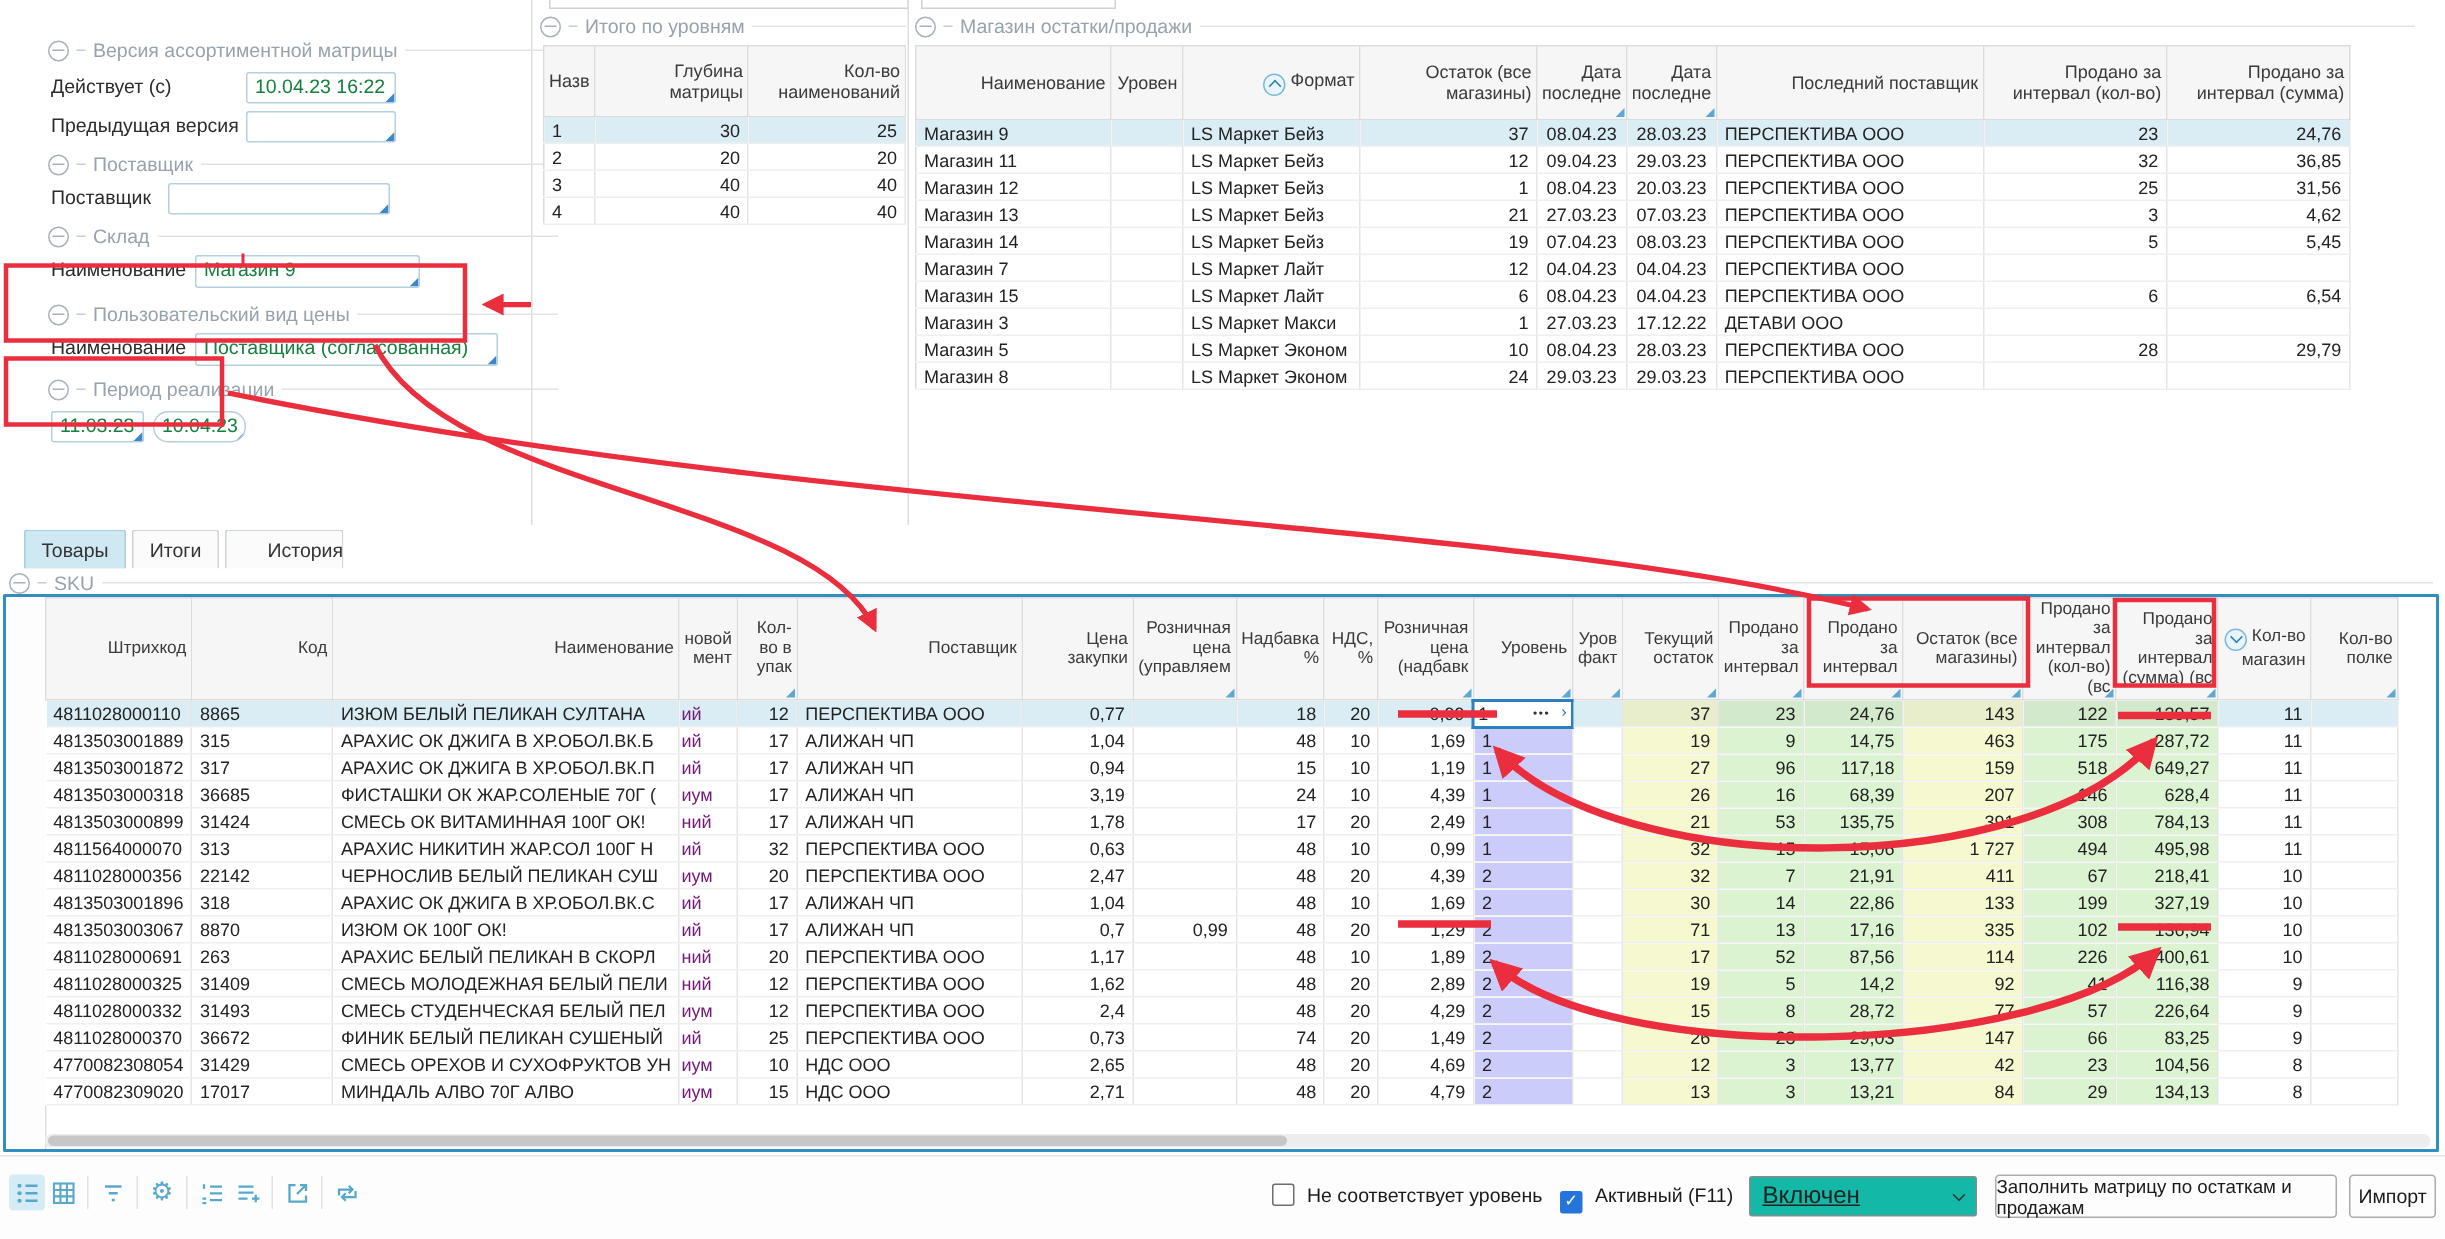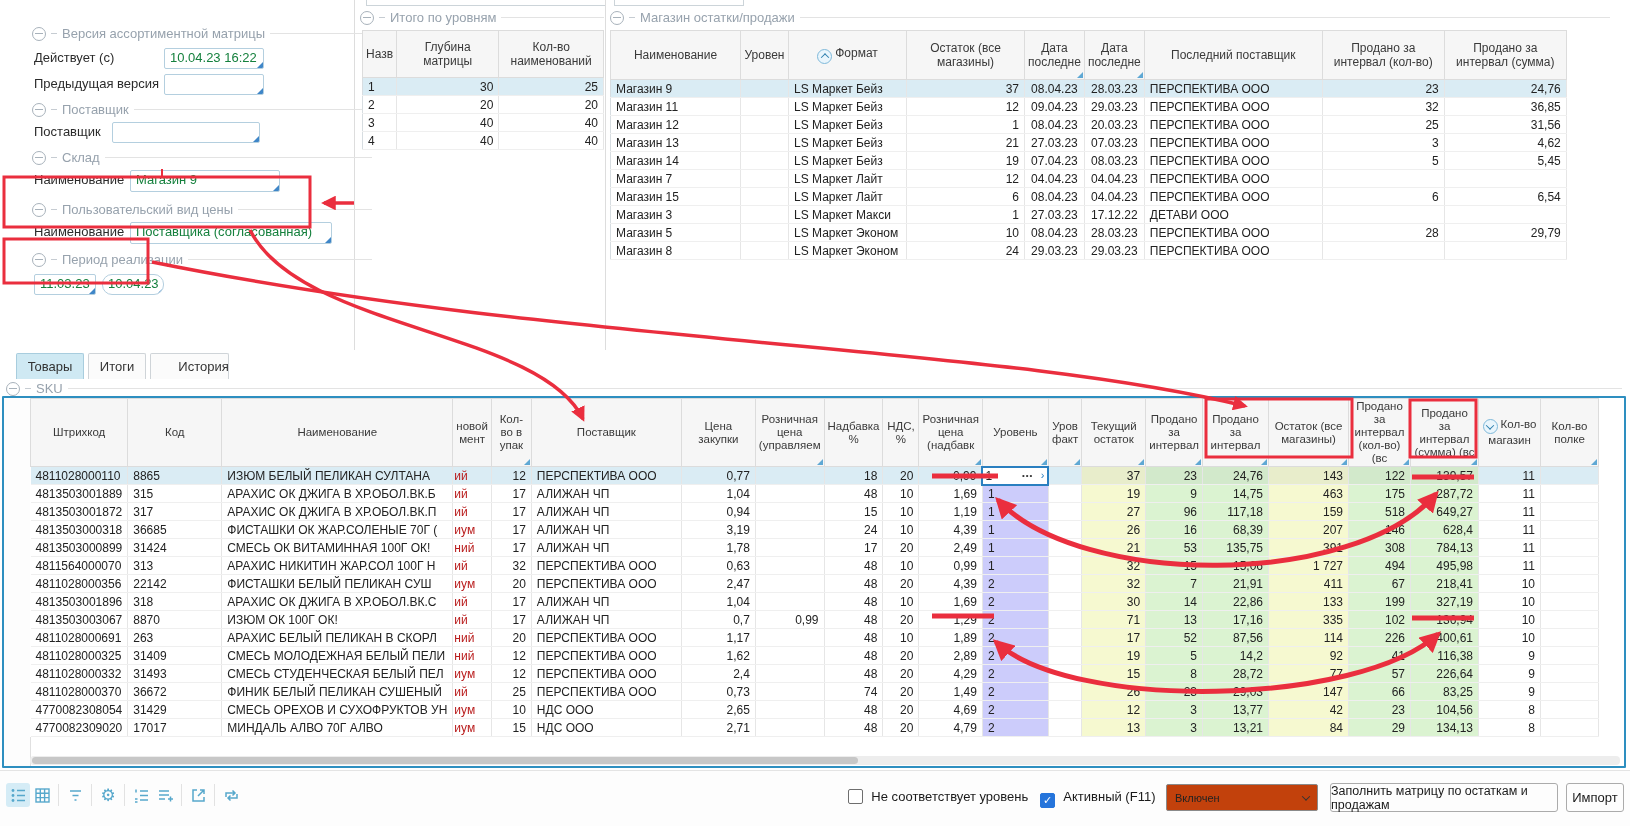--- a/index.html
+++ b/index.html
@@ -13,42 +13,42 @@
   .coll::after{content:"";position:absolute;left:2px;right:2px;top:5px;height:1px;background:#a8b2bb;}
   .dash{width:6px;height:1px;background:#c6ccd2;}
   
   .fld{position:absolute;background:#fff;border:1px solid #b4cfdf;border-radius:2px;
        font-size:13px;color:#15803d;padding:1px 5px;box-sizing:border-box;white-space:nowrap;overflow:hidden;}
   .fld::after{content:"";position:absolute;right:0;bottom:0;width:0;height:0;
        border-left:6px solid transparent;border-bottom:6px solid #3f86c8;}
   .lbl{position:absolute;font-size:13px;color:#2b2b2b;white-space:nowrap;}
   
   table.grid{border-collapse:collapse;table-layout:fixed;font-size:12px;background:#fff;}
-  table.grid th{font-weight:normal;background:#f6f6f6;color:#3a3a3a;text-align:center;
+  table.grid th{font-weight:normal;background:#f6f6f6;color:#3a3a3a;text-align:right;
       border:1px solid #dcdcdc;padding:1px 3px;overflow:hidden;line-height:14px;position:relative;}
   table.grid td{border-right:1px solid #e6e6e6;border-bottom:1px solid #efefef;
       padding:1px 5px;height:18px;white-space:nowrap;overflow:hidden;box-sizing:border-box;}
   table.grid{border:1px solid #d7dde1;}
   table.grid tbody tr:first-child td{background:#daecf4;}
   .trunc::after{content:"";position:absolute;right:1px;bottom:1px;width:0;height:0;
       border-left:6px solid transparent;border-bottom:6px solid #5fa8d4;}
   
   #levels-table td:nth-child(n+2){text-align:right;}
   
   #stores-table td:nth-child(4),#stores-table td:nth-child(8),#stores-table td:nth-child(9){text-align:right;}
   #stores-table td:nth-child(5),#stores-table td:nth-child(6){text-align:center;}
   #stores-table th{height:46px;}
   
   #sku-table th{height:55px;font-size:11.5px;line-height:13px;}
   #sku-table td:nth-child(5),#sku-table td:nth-child(7),#sku-table td:nth-child(8),
   #sku-table td:nth-child(9),#sku-table td:nth-child(10),#sku-table td:nth-child(11),
   #sku-table td:nth-child(14),#sku-table td:nth-child(15),#sku-table td:nth-child(16),
   #sku-table td:nth-child(17),#sku-table td:nth-child(18),#sku-table td:nth-child(19),
   #sku-table td:nth-child(20){text-align:right;}
-  #sku-table td:nth-child(4){padding:1px 1px;color:#b91c1c;}
+  #sku-table td:nth-child(4){padding:1px 1px;color:#701a75;}
   #sku-table tbody td:nth-child(12){background:#ccccfb;}
   #sku-table tbody td:nth-child(14),#sku-table tbody td:nth-child(17){background:#f6f9d0;}
   #sku-table tbody td:nth-child(15),#sku-table tbody td:nth-child(16),
   #sku-table tbody td:nth-child(18),#sku-table tbody td:nth-child(19){background:#dbf3d1;}
   #sku-table tbody tr:first-child td{background:#daecf4;}
   #sku-table tbody tr:first-child td:nth-child(14),#sku-table tbody tr:first-child td:nth-child(17){background:#e8edcb;}
   #sku-table tbody tr:first-child td:nth-child(15),#sku-table tbody tr:first-child td:nth-child(16),
   #sku-table tbody tr:first-child td:nth-child(18),#sku-table tbody tr:first-child td:nth-child(19){background:#d2e9cb;}
   #sku-table tbody tr:first-child td.edit-cell{background:#fff;border:2px solid #2a7fc0;
       padding:0 2px;display:table-cell;}
@@ -74,22 +74,22 @@
   .hscroll .thumb{position:absolute;top:1px;bottom:1px;background:#c7c7c7;border-radius:4px;}
   
   #statusbar{border-top:1px solid #e4e4e4;background:#fdfdfd;}
   .tbicon{width:24px;height:24px;display:inline-flex;align-items:center;justify-content:center;
       border-radius:3px;cursor:pointer;color:#57a8cc;}
   .tbicon.active{background:#d5ecf6;}
   .tbdiv{width:1px;height:22px;background:#e2e2e2;margin:0 4px;}
   .cb{width:15px;height:15px;border:1px solid #6e6e6e;border-radius:2px;background:#fff;
       display:inline-block;vertical-align:-3px;cursor:pointer;box-sizing:border-box;}
   .cb.checked{background:#2574db;border-color:#2574db;color:#fff;font-size:11px;line-height:13px;text-align:center;}
-  .sel{position:absolute;border:1px solid #8a8a8a;border-radius:2px;background:#c2410c;font-size:11px;
-      display:flex;align-items:center;padding:0 8px;box-sizing:border-box;cursor:pointer;}
+  .sel{position:absolute;border:1px solid #8a8a8a;border-radius:2px;background:#14b8a6;font-size:16px;
+      display:flex;align-items:center;padding:0 8px;box-sizing:border-box;cursor:pointer;text-decoration:underline;}
   .sel .chv{margin-left:auto;border-color:#333;}
   .btn{position:absolute;border:1px solid #ababab;border-radius:3px;background:#fdfdfd;font-size:13px;color:#1a1a1a;
       display:flex;align-items:center;justify-content:center;box-sizing:border-box;cursor:pointer;}
   .sep-v{position:absolute;width:1px;background:#dddddd;}
   .remnant{position:absolute;border:1px solid #ccd4d9;border-top:none;background:#fff;box-sizing:border-box;}
   svg.anno{position:absolute;left:0;top:0;pointer-events:none;}
   .small-lab{font-size:12px;color:#1a1a1a;white-space:nowrap;}
 </style>
 </head>
 <body>
@@ -549,21 +549,21 @@
           <td>15,06</td>
           <td>1 727</td>
           <td>494</td>
           <td>495,98</td>
           <td>11</td>
           <td></td>
         </tr>
         <tr>
           <td>4811028000356</td>
           <td>22142</td>
-          <td>ФИСТАШКИ БЕЛЫЙ ПЕЛИКАН СУШ</td>
+          <td>ЧЕРНОСЛИВ БЕЛЫЙ ПЕЛИКАН СУШ</td>
           <td>иум</td>
           <td>20</td>
           <td>ПЕРСПЕКТИВА ООО</td>
           <td>2,47</td>
           <td></td>
           <td>48</td>
           <td>20</td>
           <td>4,39</td>
           <td>2</td>
           <td></td>

